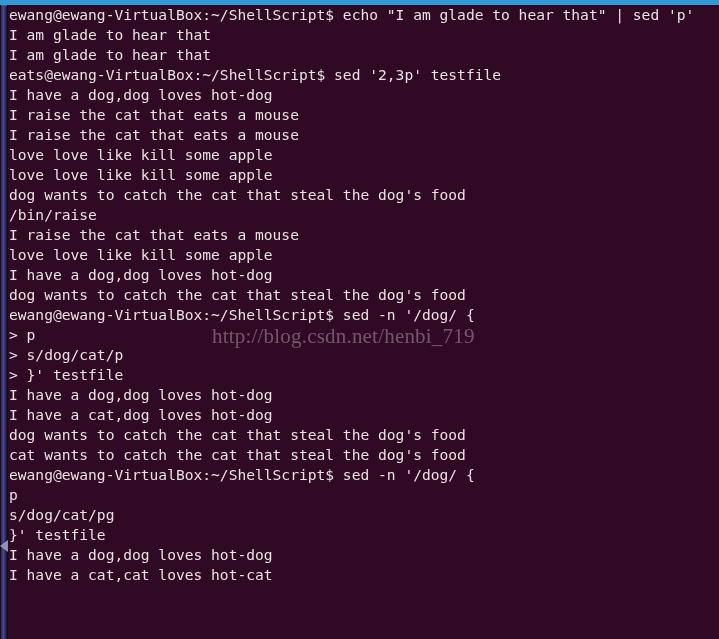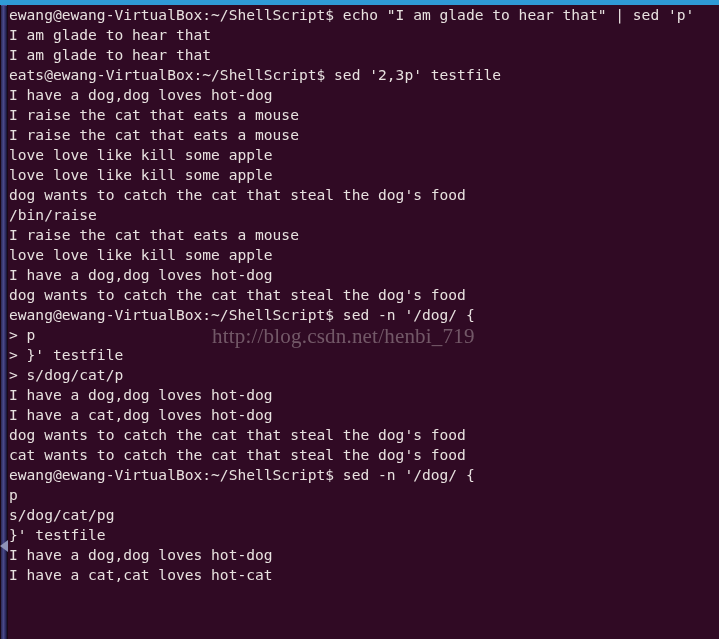--- a/index.html
+++ b/index.html
@@ -115,22 +115,22 @@
       <div class="line">love love like kill some apple</div>
       <div class="line">love love like kill some apple</div>
       <div class="line">dog wants to catch the cat that steal the dog's food</div>
       <div class="line">/bin/raise</div>
       <div class="line">I raise the cat that eats a mouse</div>
       <div class="line">love love like kill some apple</div>
       <div class="line">I have a dog,dog loves hot-dog</div>
       <div class="line">dog wants to catch the cat that steal the dog's food</div>
       <div class="line">ewang@ewang-VirtualBox:~/ShellScript$ sed -n '/dog/ {</div>
       <div class="line">&gt; p</div>
+      <div class="line">&gt; s/dog/cat/p</div>
       <div class="line">&gt; }' testfile</div>
-      <div class="line">&gt; s/dog/cat/p</div>
       <div class="line">I have a dog,dog loves hot-dog</div>
       <div class="line">I have a cat,dog loves hot-dog</div>
       <div class="line">dog wants to catch the cat that steal the dog's food</div>
       <div class="line">cat wants to catch the cat that steal the dog's food</div>
       <div class="line">ewang@ewang-VirtualBox:~/ShellScript$ sed -n '/dog/ {</div>
       <div class="line">p</div>
       <div class="line">s/dog/cat/pg</div>
       <div class="line">}' testfile</div>
       <div class="line">I have a dog,dog loves hot-dog</div>
       <div class="line">I have a cat,cat loves hot-cat</div>

